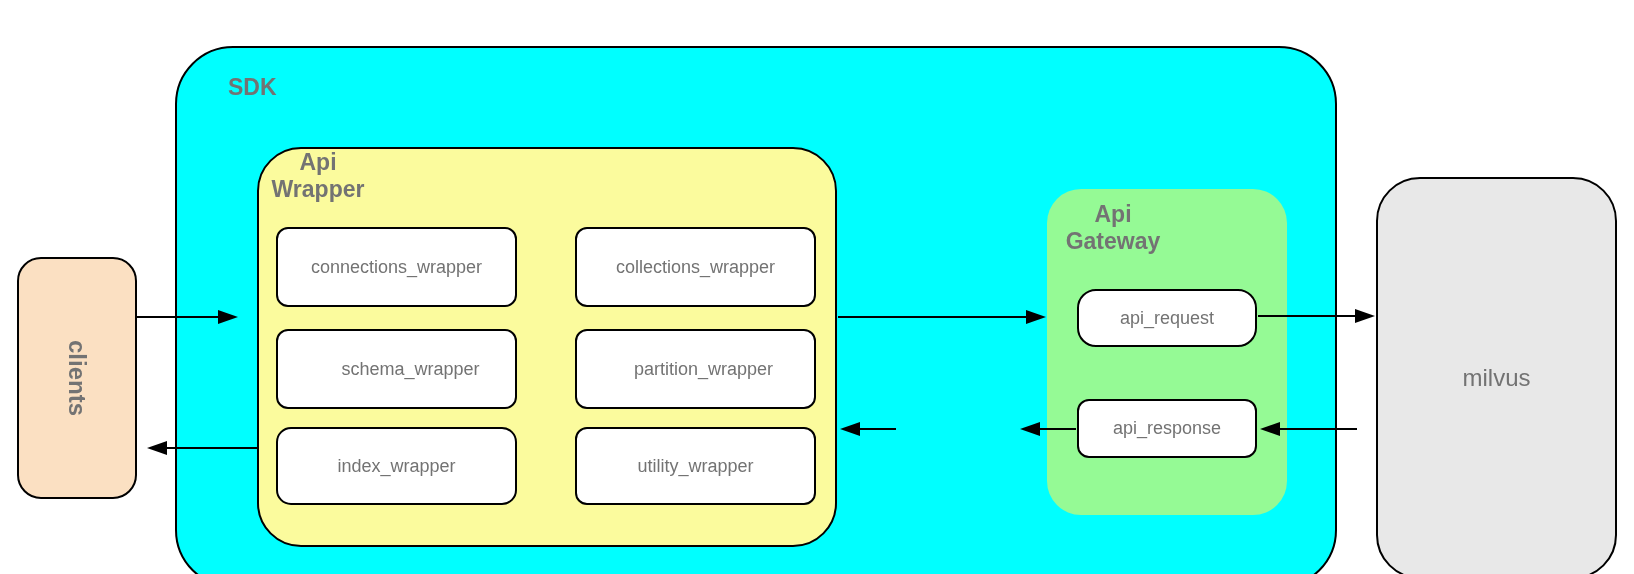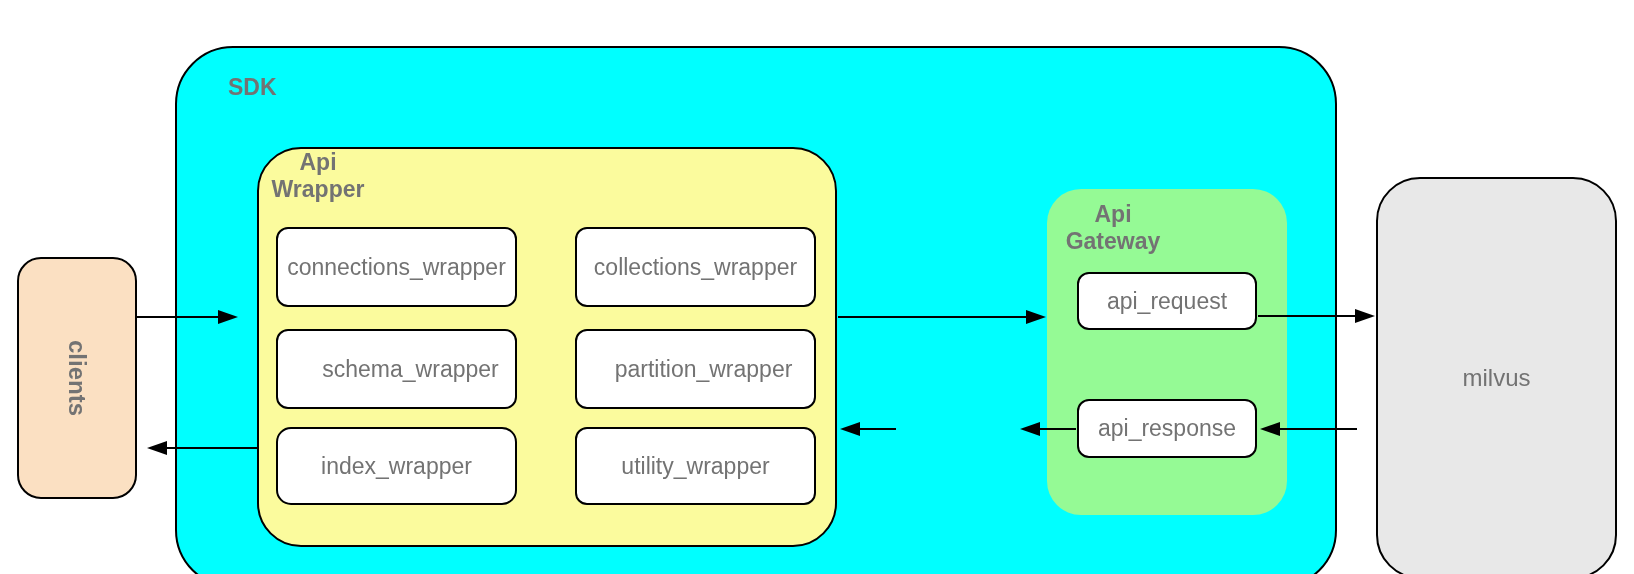--- a/index.html
+++ b/index.html
@@ -44,30 +44,30 @@
   
   .clabel { font-weight: bold; font-size: 23px; line-height: 27px; white-space: pre-line; }
   .sdk-label        { left: 228px; top: 42px; }
   .api-wrapper-label{ left: 262px; top: 117px; width: 112px; text-align: center; }
   .api-gateway-label{ left: 1057px; top: 169px; width: 112px; text-align: center; }
 
   
   .node {
     background: var(--node-fill); border: 2px solid var(--border); border-radius: 12px;
     display: flex; align-items: center; justify-content: center;
-    font-size: 23px; white-space: nowrap;
+    font-size: 18px; white-space: nowrap;
   }
   .n-connections { left: 276px;  top: 195px; width: 241px; height: 80px; }
   .n-collections { left: 575px;  top: 195px; width: 241px; height: 80px; }
   .n-schema      { left: 276px;  top: 297px; width: 241px; height: 80px; padding-left: 28px; }
   .n-partition   { left: 575px;  top: 297px; width: 241px; height: 80px; padding-left: 16px; }
   .n-index       { left: 276px;  top: 395px; width: 241px; height: 78px; border-radius: 15px; }
   .n-utility     { left: 575px;  top: 395px; width: 241px; height: 78px; }
   .n-checker     { left: 897px;  top: 365px; width: 120px; height: 62px; }
-  .n-request     { left: 1077px; top: 240px; width: 180px; height: 58px; }
+  .n-request     { left: 1077px; top: 257px; width: 180px; height: 58px; border-radius: 19px; }
   .n-response    { left: 1077px; top: 367px; width: 180px; height: 59px; }
 
   .edges { left: 0; top: 0; width: 1634px; height: 574px; pointer-events: none; }
   .edges line { stroke: var(--border); stroke-width: 2; }
   .edges polygon { fill: var(--border); }
 </style>
 </head>
 <body>
 
 <div class="canvas">

